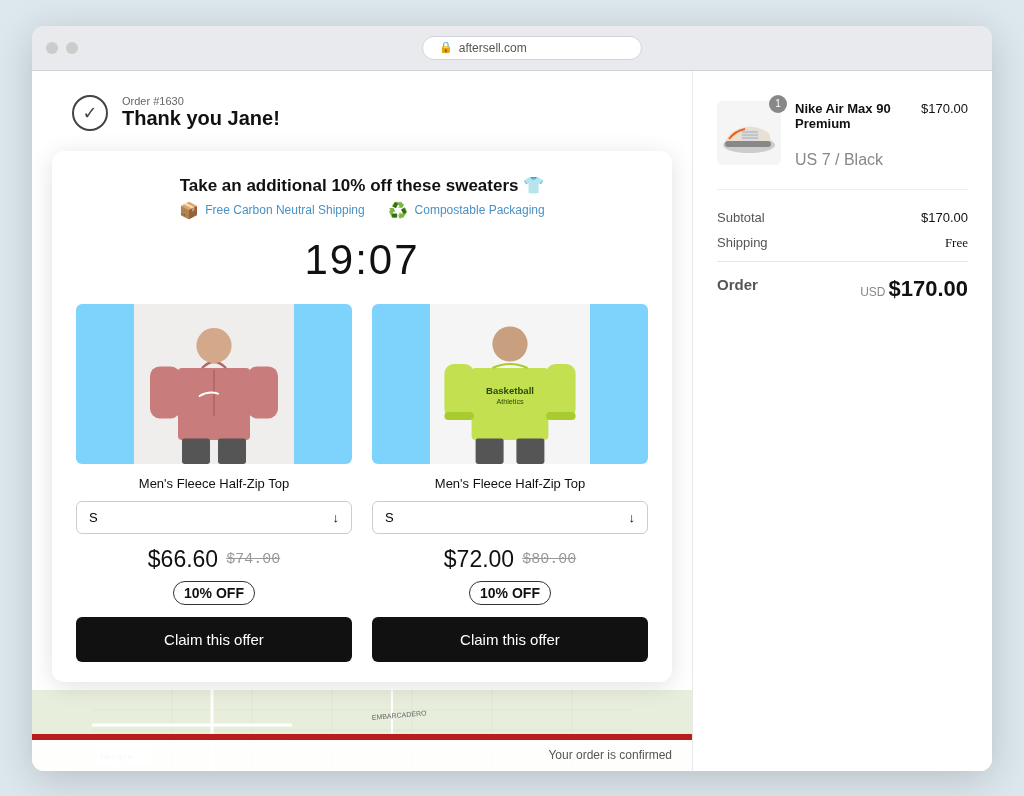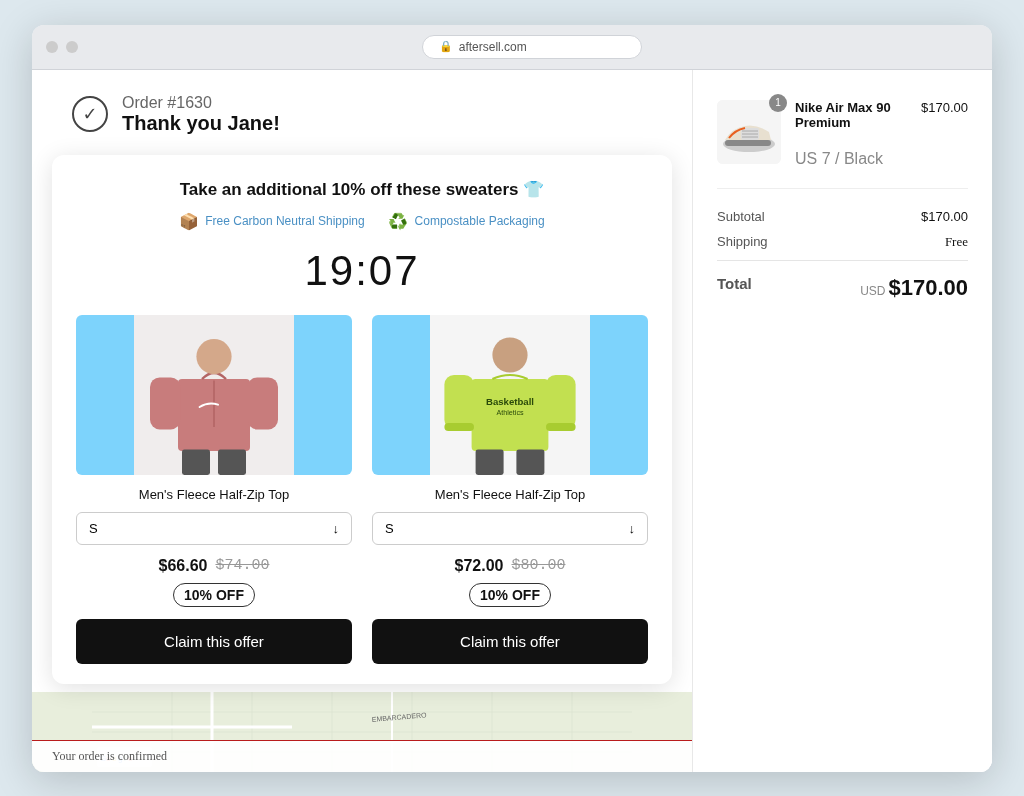--- a/index.html
+++ b/index.html
@@ -85,21 +85,21 @@
       width: 36px; height: 36px;
       border-radius: 50%;
       border: 2px solid #444;
       display: flex; align-items: center; justify-content: center;
       font-size: 18px;
       color: #444;
       flex-shrink: 0;
     }
 
     .order-info small {
-      font-size: 16px;
+      font-size: 11px;
       color: #666;
       display: block;
     }
 
     .order-info h2 {
       font-size: 20px;
       font-weight: 600;
       color: #111;
     }
 
@@ -112,21 +112,21 @@
       padding: 24px 24px 20px;
       position: relative;
       z-index: 2;
     }
 
     .upsell-title {
       text-align: center;
       font-size: 17px;
       font-weight: 700;
       color: #111;
-      margin-bottom: 12px;
+      margin-bottom: 5px;
     }
 
     .upsell-badges {
       display: flex;
       justify-content: center;
       gap: 24px;
       margin-bottom: 16px;
     }
 
     .upsell-badge {
@@ -197,22 +197,22 @@
     }
 
     .price-row {
       display: flex;
       align-items: center;
       gap: 8px;
       margin-bottom: 8px;
     }
 
     .price-new {
-      font-size: 16px;
-      font-weight: 700;
+      font-size: 23px;
+      font-weight: 400;
       color: #111;
     }
 
     .price-old {
       font-size: 15px;
       color: #999;
       text-decoration: line-through;
       font-family: Liberation Mono, monospace;
     }
 
@@ -253,23 +253,22 @@
       position: relative;
     }
 
     .order-confirmed-bar {
       position: absolute;
       bottom: 0; left: 0; right: 0;
       background: rgba(255,255,255,0.92);
       padding: 8px 20px;
       font-size: 12px;
       color: #555;
-      text-align: left;
-      border-top: 1px solid #b91c1c;
-      font-family: Liberation Serif, serif;
+      text-align: right;
+      border-top: 6px solid #b91c1c;
     }
 
     
     .right-col {
       width: 300px;
       padding: 30px 24px;
       border-left: 1px solid #e8e8e8;
       background: white;
     }
 
@@ -558,21 +557,21 @@
       <div class="order-totals">
         <div class="total-row">
           <span class="total-label">Subtotal</span>
           <span class="total-value">$170.00</span>
         </div>
         <div class="total-row">
           <span class="total-label">Shipping</span>
           <span class="free-text">Free</span>
         </div>
         <div class="total-row grand-total">
-          <span class="total-label">Total</span>
+          <span class="total-label">Order</span>
           <span>
             <span class="usd-label">USD</span><span class="grand-total-value">$170.00</span>
           </span>
         </div>
       </div>
     </div>
 
   </div>
 </div>
 

